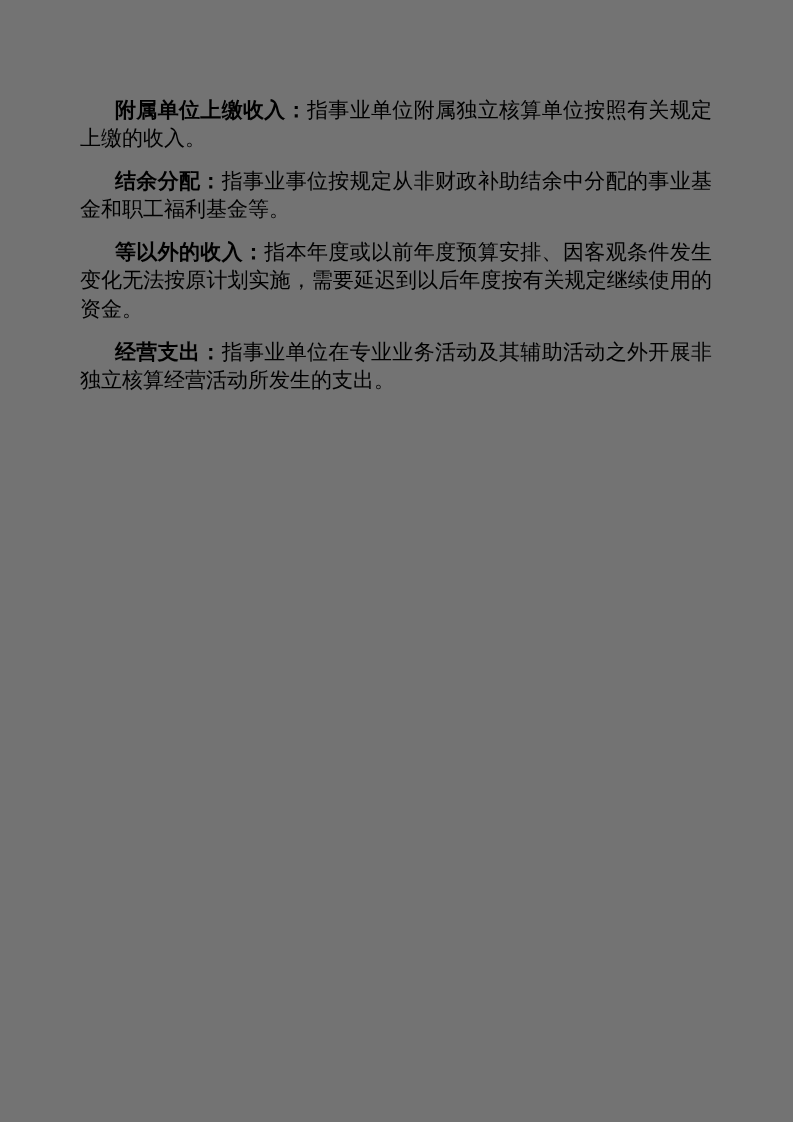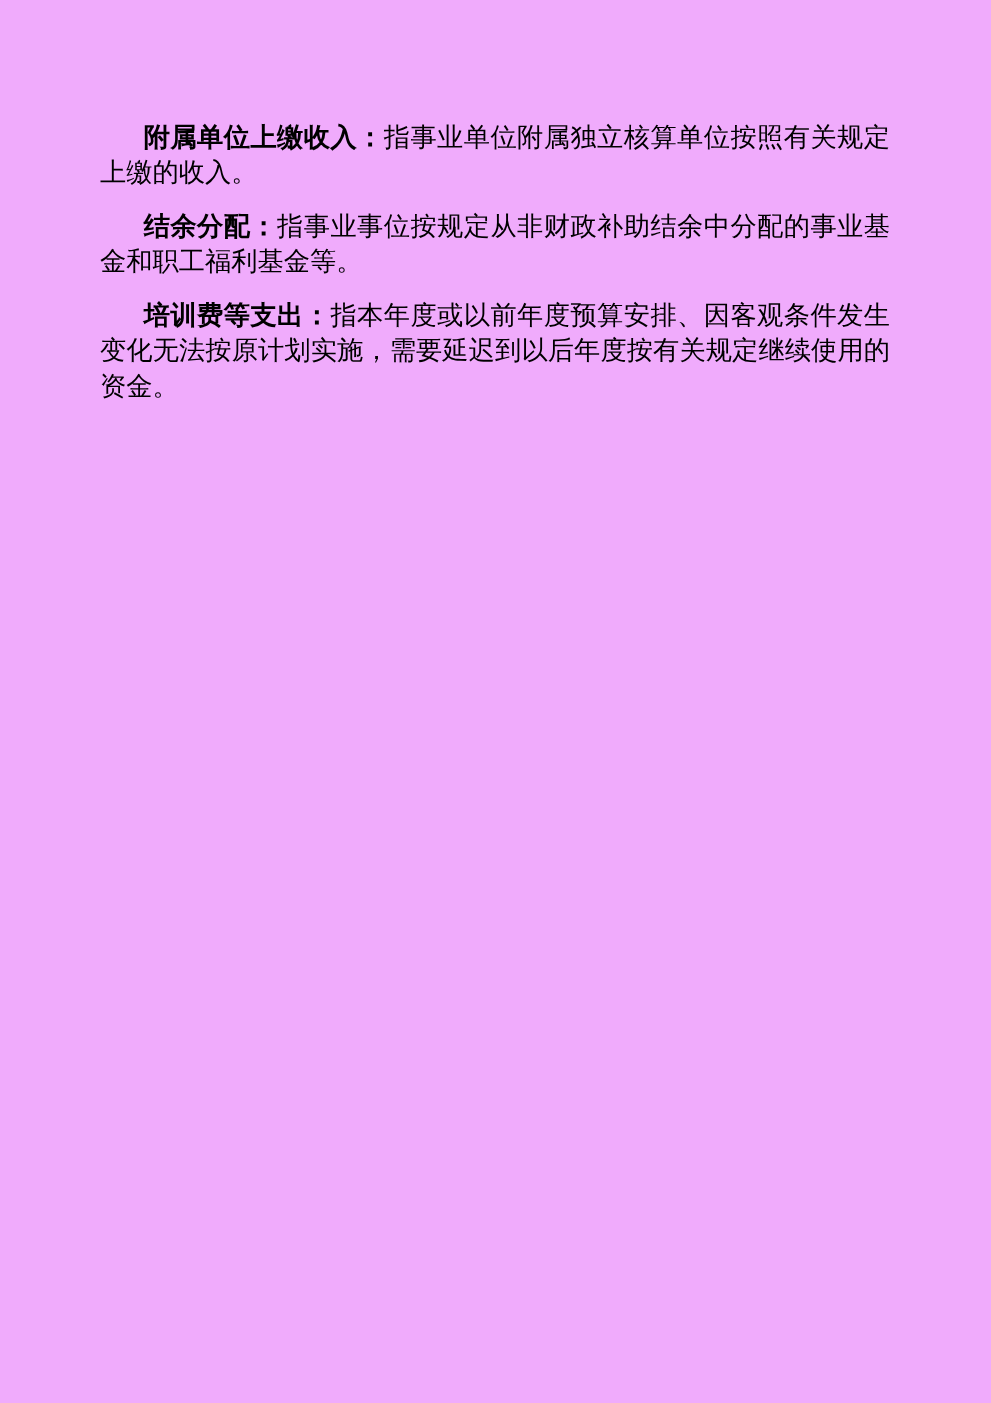--- a/index.html
+++ b/index.html
@@ -4,21 +4,21 @@
 <style>
   html, body {
     margin: 0;
     padding: 0;
     background: #ffffff;
   }
   .page {
     position: relative;
     width: 793px;
     height: 1122px;
-    background: #f0abfc;
+    background: #737373;
     overflow: hidden;
     box-sizing: border-box;
     padding: 96px 81px 0 80px;
     font-family: "Liberation Serif", "DejaVu Serif", serif;
     color: #000000;
   }
   .para {
     margin: 0 0 14.5px 0;
     width: 632px;
     font-size: 21px;
@@ -31,14 +31,15 @@
   .para b {
     font-weight: bold;
   }
 </style>
 </head>
 <body>
 
 <div class="page">
     <p class="para"><b>附属单位上缴收入：</b><span>指事业单位附属独立核算单位按照有关规定上缴的收入。</span></p>
     <p class="para"><b>结余分配：</b><span>指事业事位按规定从非财政补助结余中分配的事业基金和职工福利基金等。</span></p>
-    <p class="para"><b>培训费等支出：</b><span>指本年度或以前年度预算安排、因客观条件发生变化无法按原计划实施，需要延迟到以后年度按有关规定继续使用的资金。</span></p>
+    <p class="para"><b>等以外的收入：</b><span>指本年度或以前年度预算安排、因客观条件发生变化无法按原计划实施，需要延迟到以后年度按有关规定继续使用的资金。</span></p>
+    <p class="para"><b>经营支出：</b><span>指事业单位在专业业务活动及其辅助活动之外开展非独立核算经营活动所发生的支出。</span></p>
   </div>
 
 </body></html>

